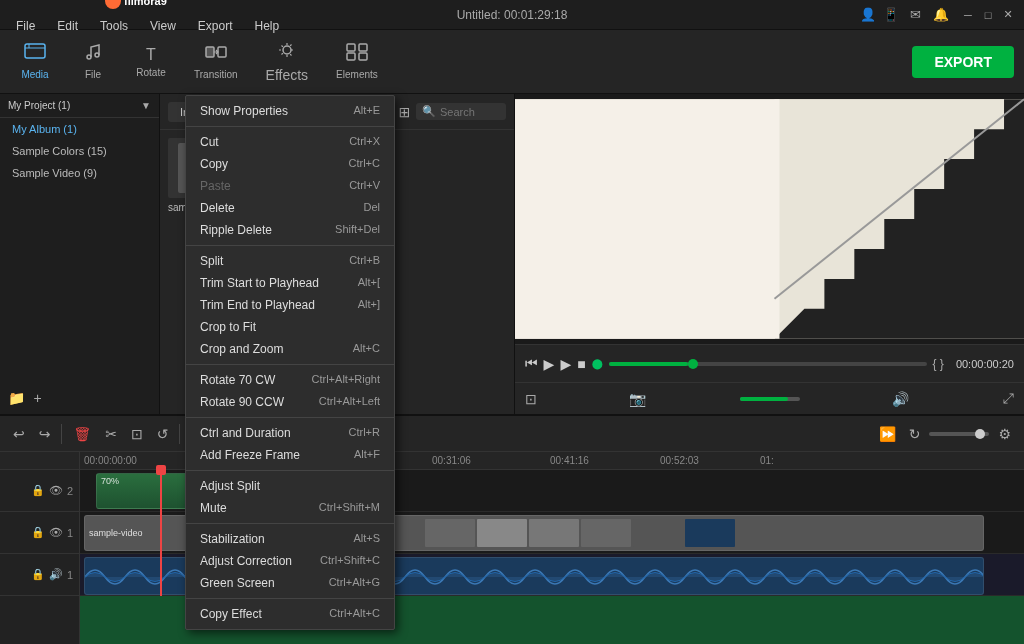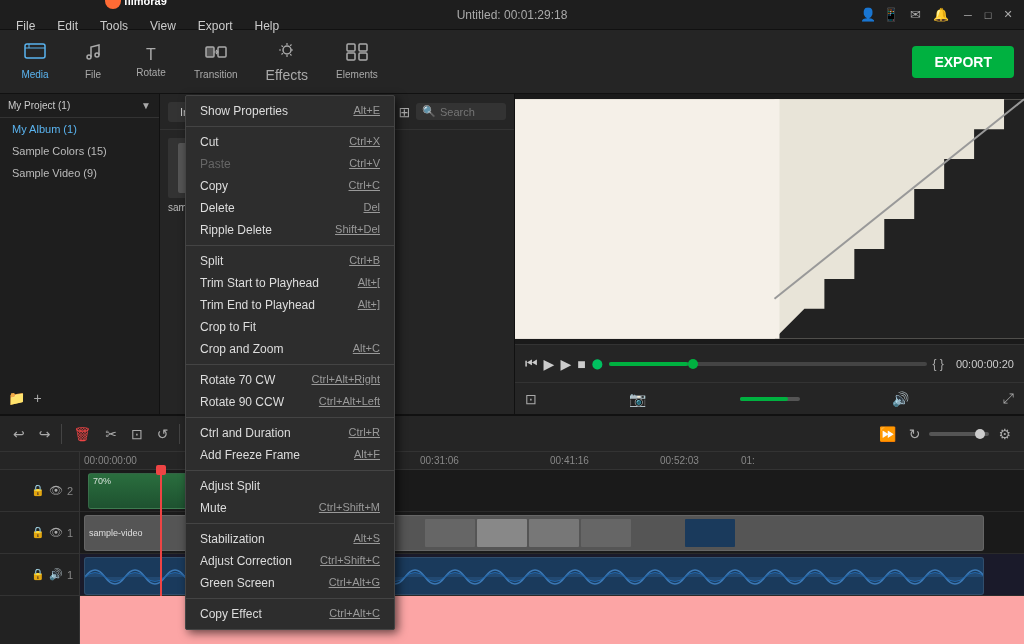--- a/index.html
+++ b/index.html
@@ -53,21 +53,21 @@
     #media-content { flex: 1; padding: 8px; position: relative; }
 
     
     #context-menu {
       position: absolute; left: 185px; top: 95px; width: 210px;
       background: #2d2d2d; border: 1px solid #444; box-shadow: 3px 3px 10px rgba(0,0,0,0.6);
       z-index: 100; border-radius: 2px; padding: 4px 0;
     }
     .ctx-item { display: flex; justify-content: space-between; padding: 4px 14px; font-size: 12px; color: #ddd; cursor: pointer; }
     .ctx-item.disabled { color: #666; cursor: default; }
-    .ctx-shortcut { color: #999; font-size: 11px; text-decoration: underline; }
+    .ctx-shortcut { color: #999; font-size: 11px; }
     .ctx-sep { height: 1px; background: #444; margin: 4px 0; }
 
     
     #preview-panel { width: 510px; background: #1a1a1a; border-left: 1px solid #111; display: flex; flex-direction: column; }
     #preview-video { flex: 1; background: #1a1a1a; position: relative; overflow: hidden; display: flex; align-items: center; justify-content: center; }
     #preview-controls { height: 38px; background: #252525; display: flex; align-items: center; padding: 0 10px; gap: 6px; border-top: 1px solid #333; }
     .pctrl-btn { color: #ccc; font-size: 14px; cursor: pointer; }
     #preview-progress { flex: 1; height: 4px; background: #444; border-radius: 2px; position: relative; }
     #preview-progress-fill { height: 100%; background: #00b140; border-radius: 2px; width: 25%; }
     #preview-progress-dot { width: 10px; height: 10px; background: #00b140; border-radius: 50%; position: absolute; top: -3px; left: 25%; }
@@ -83,21 +83,21 @@
     .tl-btn { color: #aaa; font-size: 14px; cursor: pointer; padding: 3px; border-radius: 3px; }
     .tl-sep { width: 1px; height: 20px; background: #444; }
     #tl-vol-slider { width: 60px; height: 4px; background: #555; border-radius: 2px; position: relative; }
     #tl-vol-dot { width: 10px; height: 10px; background: #ccc; border-radius: 50%; position: absolute; top: -3px; right: 4px; }
     #tl-extra { margin-left: auto; display: flex; gap: 6px; align-items: center; }
     #timeline-content { flex: 1; display: flex; }
     #track-labels { width: 80px; background: #222; border-right: 1px solid #333; }
     .track-label { height: 42px; display: flex; align-items: center; justify-content: flex-end; padding-right: 6px; gap: 4px; border-bottom: 1px solid #333; }
     .tl-label-icon { color: #aaa; font-size: 11px; cursor: pointer; }
     .tl-track-num { color: #888; font-size: 11px; }
-    #tracks-area { flex: 1; overflow-x: auto; position: relative; background: #fca5a5; }
+    #tracks-area { flex: 1; overflow-x: auto; position: relative; background: #14532d; }
     #time-ruler { height: 18px; background: #252525; border-bottom: 1px solid #333; display: flex; align-items: center; padding-left: 4px; font-size: 10px; color: #888; position: relative; }
     #tracks-body { position: relative; }
     .track-row { height: 42px; border-bottom: 1px solid #2a2a2a; position: relative; display: flex; align-items: center; }
     #playhead { position: absolute; top: 0; left: 80px; width: 2px; height: 100%; background: #e44; z-index: 50; pointer-events: none; }
     #playhead-head { width: 10px; height: 10px; background: #e44; border-radius: 2px; position: absolute; top: -5px; left: -4px; }
 
     
     .clip { position: absolute; height: 36px; top: 3px; border-radius: 3px; overflow: hidden; border: 1px solid rgba(255,255,255,0.1); }
     .clip-green { background: linear-gradient(180deg, #2a6e3e 0%, #1e5230 100%); }
     .clip-img { background: #444; display: flex; align-items: center; }
@@ -286,27 +286,27 @@
 <div id="context-menu">
   <div class="ctx-item">
       <span>Show Properties</span>
       <span class="ctx-shortcut">Alt+E</span>
     </div>
   <div class="ctx-sep"></div>
   <div class="ctx-item">
       <span>Cut</span>
       <span class="ctx-shortcut">Ctrl+X</span>
     </div>
+  <div class="ctx-item">
+      <span>Copy</span>
+      <span class="ctx-shortcut">Ctrl+C</span>
+    </div>
   <div class="ctx-item disabled">
       <span>Paste</span>
       <span class="ctx-shortcut">Ctrl+V</span>
-    </div>
-  <div class="ctx-item">
-      <span>Copy</span>
-      <span class="ctx-shortcut">Ctrl+C</span>
     </div>
   <div class="ctx-item">
       <span>Delete</span>
       <span class="ctx-shortcut">Del</span>
     </div>
   <div class="ctx-item">
       <span>Ripple Delete</span>
       <span class="ctx-shortcut">Shift+Del</span>
     </div>
   <div class="ctx-sep"></div>
@@ -423,34 +423,34 @@
         <span class="tl-track-num">1</span>
       </div>
     </div>
 
     <div id="tracks-area">
 
       <div id="time-ruler">
         <span style="position:absolute;left:4px;">00:00:00:00</span>
         <span style="position:absolute;left:150px;">00:10:10</span>
         <span style="position:absolute;left:250px;">00:20:20</span>
-        <span style="position:absolute;left:340px;">00:31:06</span>
+        <span style="position:absolute;left:352px;">00:31:06</span>
         <span style="position:absolute;left:470px;">00:41:16</span>
         <span style="position:absolute;left:580px;">00:52:03</span>
-        <span style="position:absolute;left:661px;">01:</span>
+        <span style="position:absolute;left:680px;">01:</span>
       </div>
 
       <div id="tracks-body">
 
         <div id="playhead">
           <div id="playhead-head"></div>
         </div>
 
         <div class="track-row" style="background:#1a1a1a;">
-          <div class="clip clip-green" style="left:8px;width:160px;">
+          <div class="clip clip-green" style="left:16px;width:160px;">
             <div class="clip-label">70%</div>
           </div>
         </div>
 
         <div class="track-row" style="background:#1a1a1a;">
           <div class="clip clip-img" style="left:4px;width:900px;background:#555;">
             <div class="clip-label">sample-video</div>
 
             <div style="display:flex;gap:2px;padding:2px 30px 2px 70px;overflow:hidden;">
               <div style="width:50px;height:28px;background:#666;flex-shrink:0;border-radius:1px;"></div>

